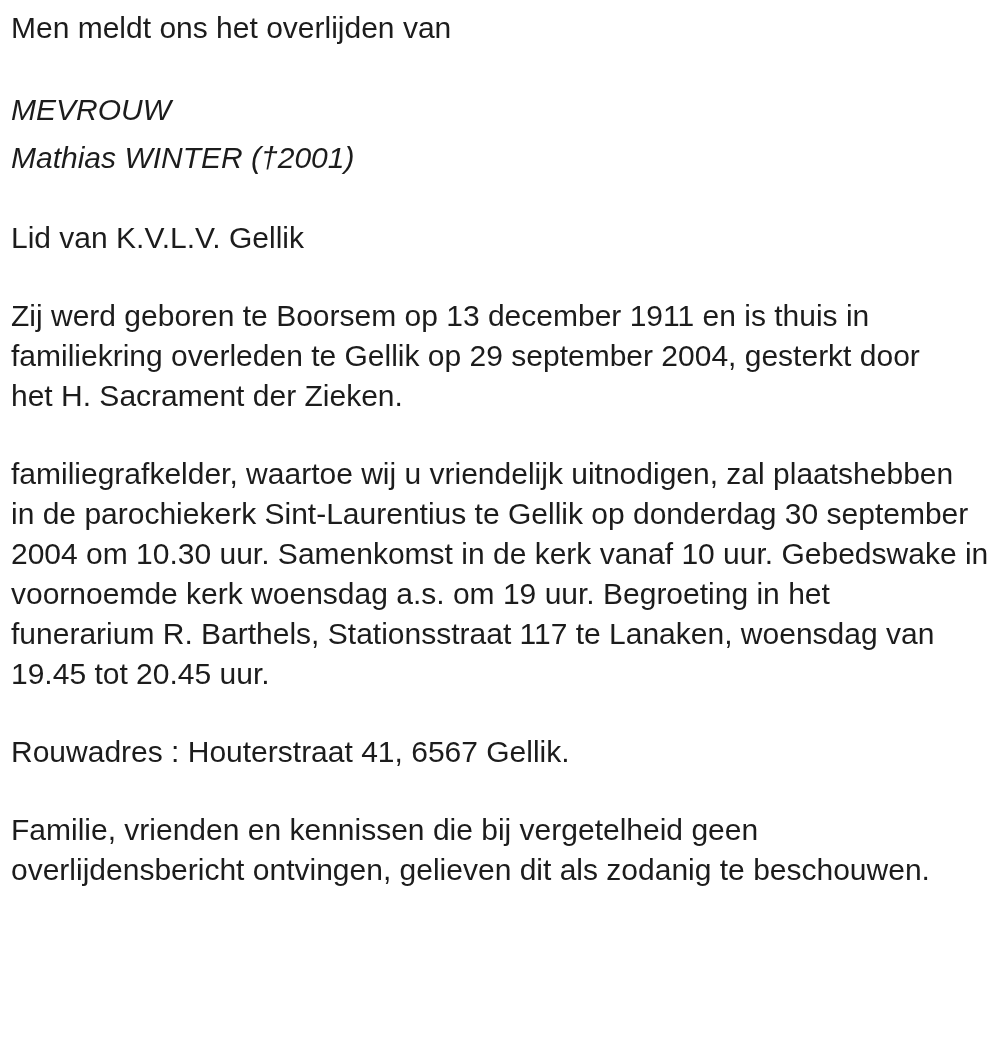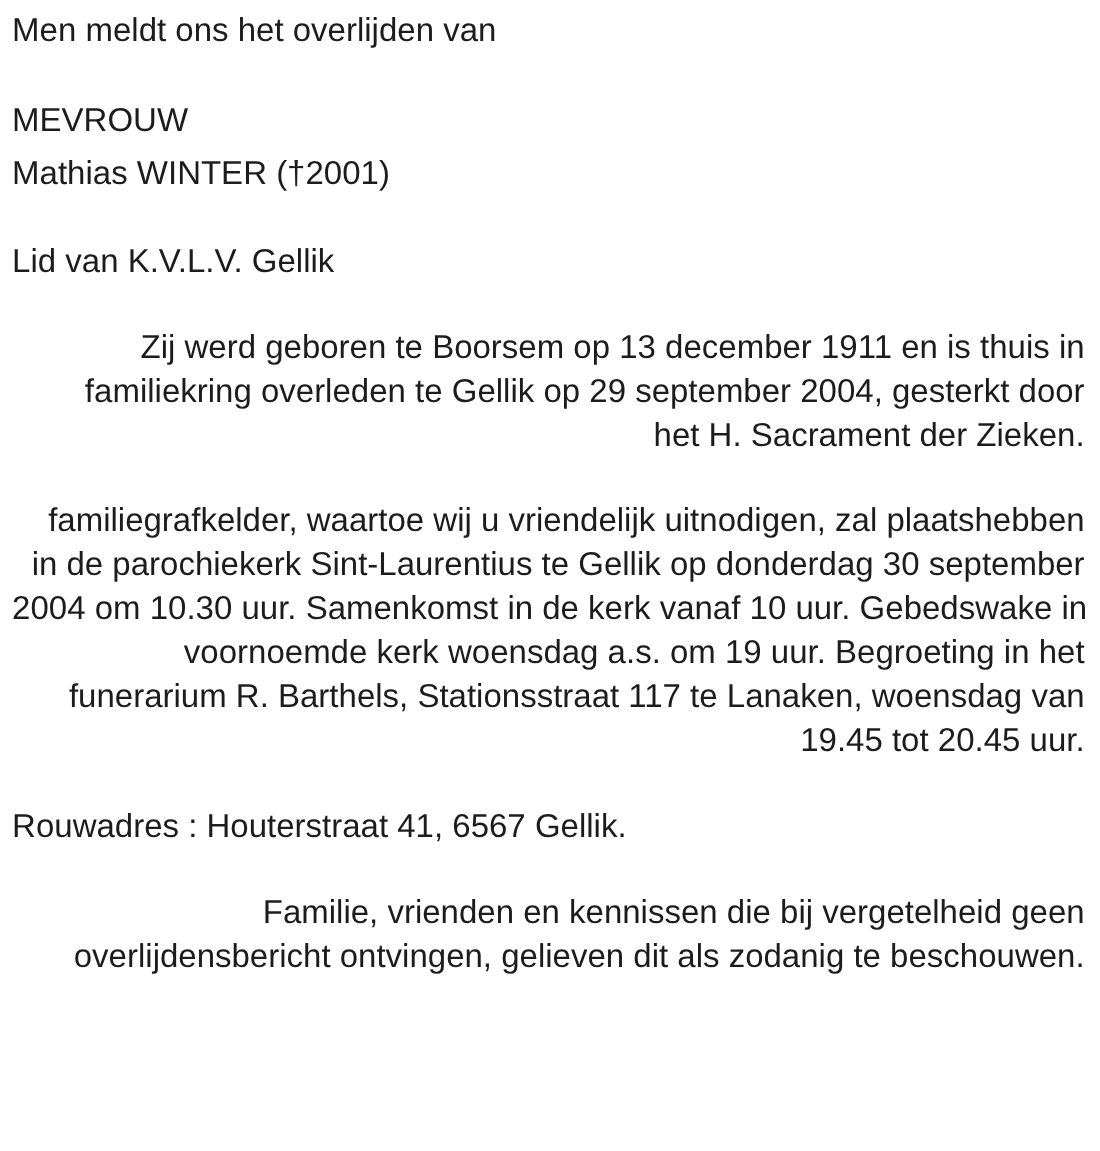--- a/index.html
+++ b/index.html
@@ -12,25 +12,25 @@
     height: 1046px;
     box-sizing: border-box;
     padding: 8px 14px 10px 11px;
     font-family: "Liberation Sans", "DejaVu Sans", sans-serif;
     color: #1c1c1c;
     font-size: 30px;
     line-height: 40px;
     overflow: hidden;
   }
   .block { margin: 0; }
-  .hdr-line { line-height: 48px; }
+  .hdr-line { line-height: 48px; font-style: italic; }
   .bold { font-weight: 700; }
   .gap-lg { margin-top: 38px; }
   .gap-md { margin-top: 36px; }
-  .line { white-space: nowrap; text-align: right; }
+  .line { white-space: nowrap; }
 </style>
 </head>
 <body>
 
 <div class="doc">
 
   <p class="block">Men meldt ons het overlijden van</p>
 
   <div class="gap-lg">
     <p class="block hdr-line">MEVROUW</p>

